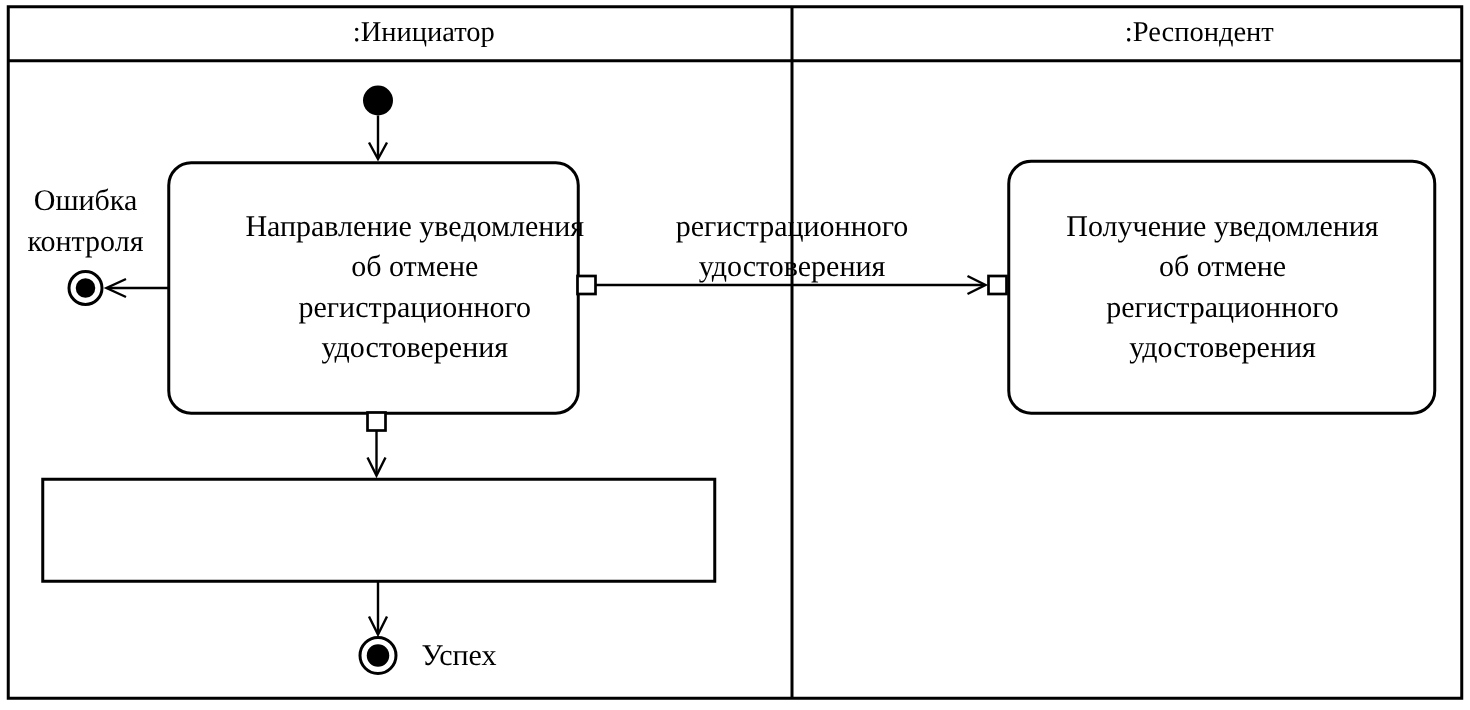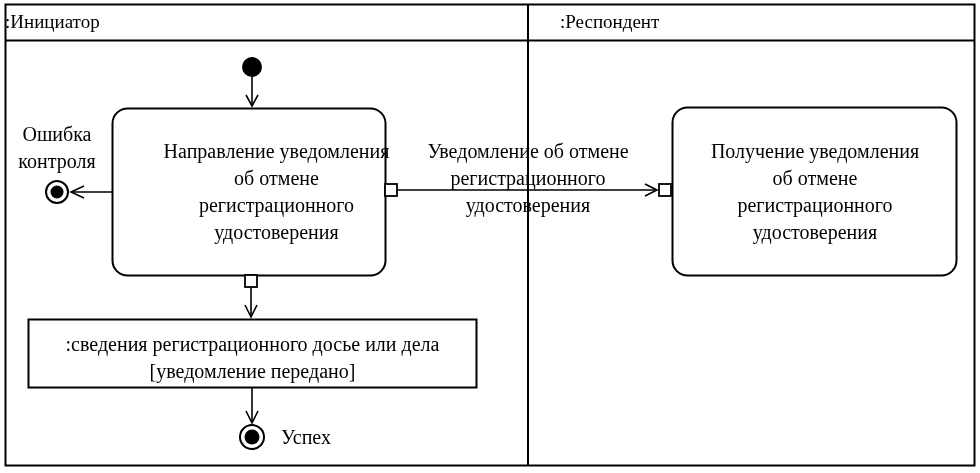--- a/index.html
+++ b/index.html
@@ -27,20 +27,22 @@
     font-size: 20px;
     line-height: 27px;
     white-space: nowrap;
   }
   .txt div { white-space: nowrap; }
   .lane-label {
     position: absolute;
     top: 8px;
     font-size: 19px;
     line-height: 27px;
+    text-align: center;
+    padding-left: 16px;
   }
 </style>
 </head>
 <body>
 
 <div class="diagram">
 
   <svg width="980" height="473" viewBox="0 0 980 473">
 
     <rect x="5.5" y="4.5" width="969" height="461" fill="#ffffff" stroke="#000000" stroke-width="2"></rect>
@@ -98,32 +100,27 @@
   </div>
 
   <div class="txt" style="left:112px; top:138px; width:329px;">
     <div>Направление уведомления</div>
     <div>об отмене</div>
     <div>регистрационного</div>
     <div>удостоверения</div>
   </div>
 
   <div class="txt" style="left:398px; top:138px; width:260px;">
-    <div>Уведомление об отмене</div>
     <div>регистрационного</div>
     <div>удостоверения</div>
   </div>
 
   <div class="txt" style="left:673px; top:138px; width:284px;">
     <div>Получение уведомления</div>
     <div>об отмене</div>
     <div>регистрационного</div>
     <div>удостоверения</div>
   </div>
 
-  <div class="txt" style="left:28px; top:331px; width:449px;">
-    <div>:сведения регистрационного досье или дела</div>
-    <div>[уведомление передано]</div>
-  </div>
 
   <div class="txt" style="left:281px; top:424px; text-align:left;">Успех</div>
 
 </div>
 
 </body></html>

